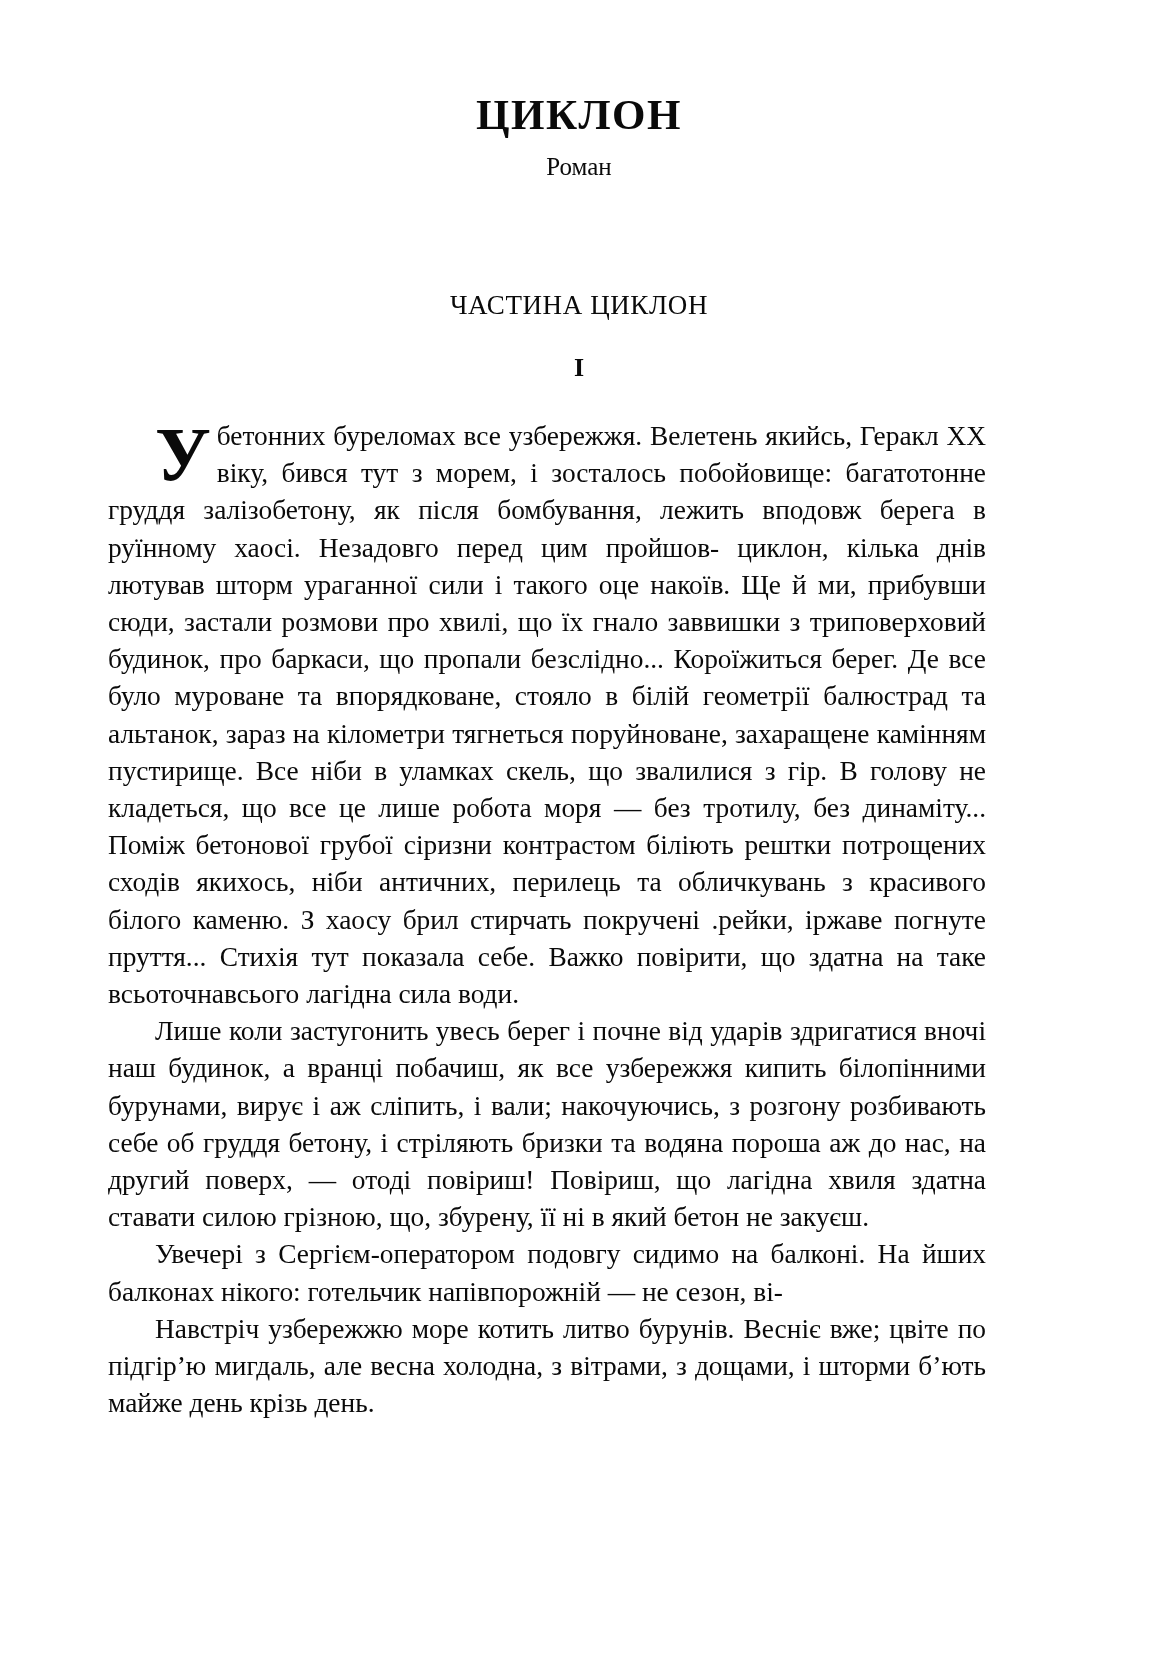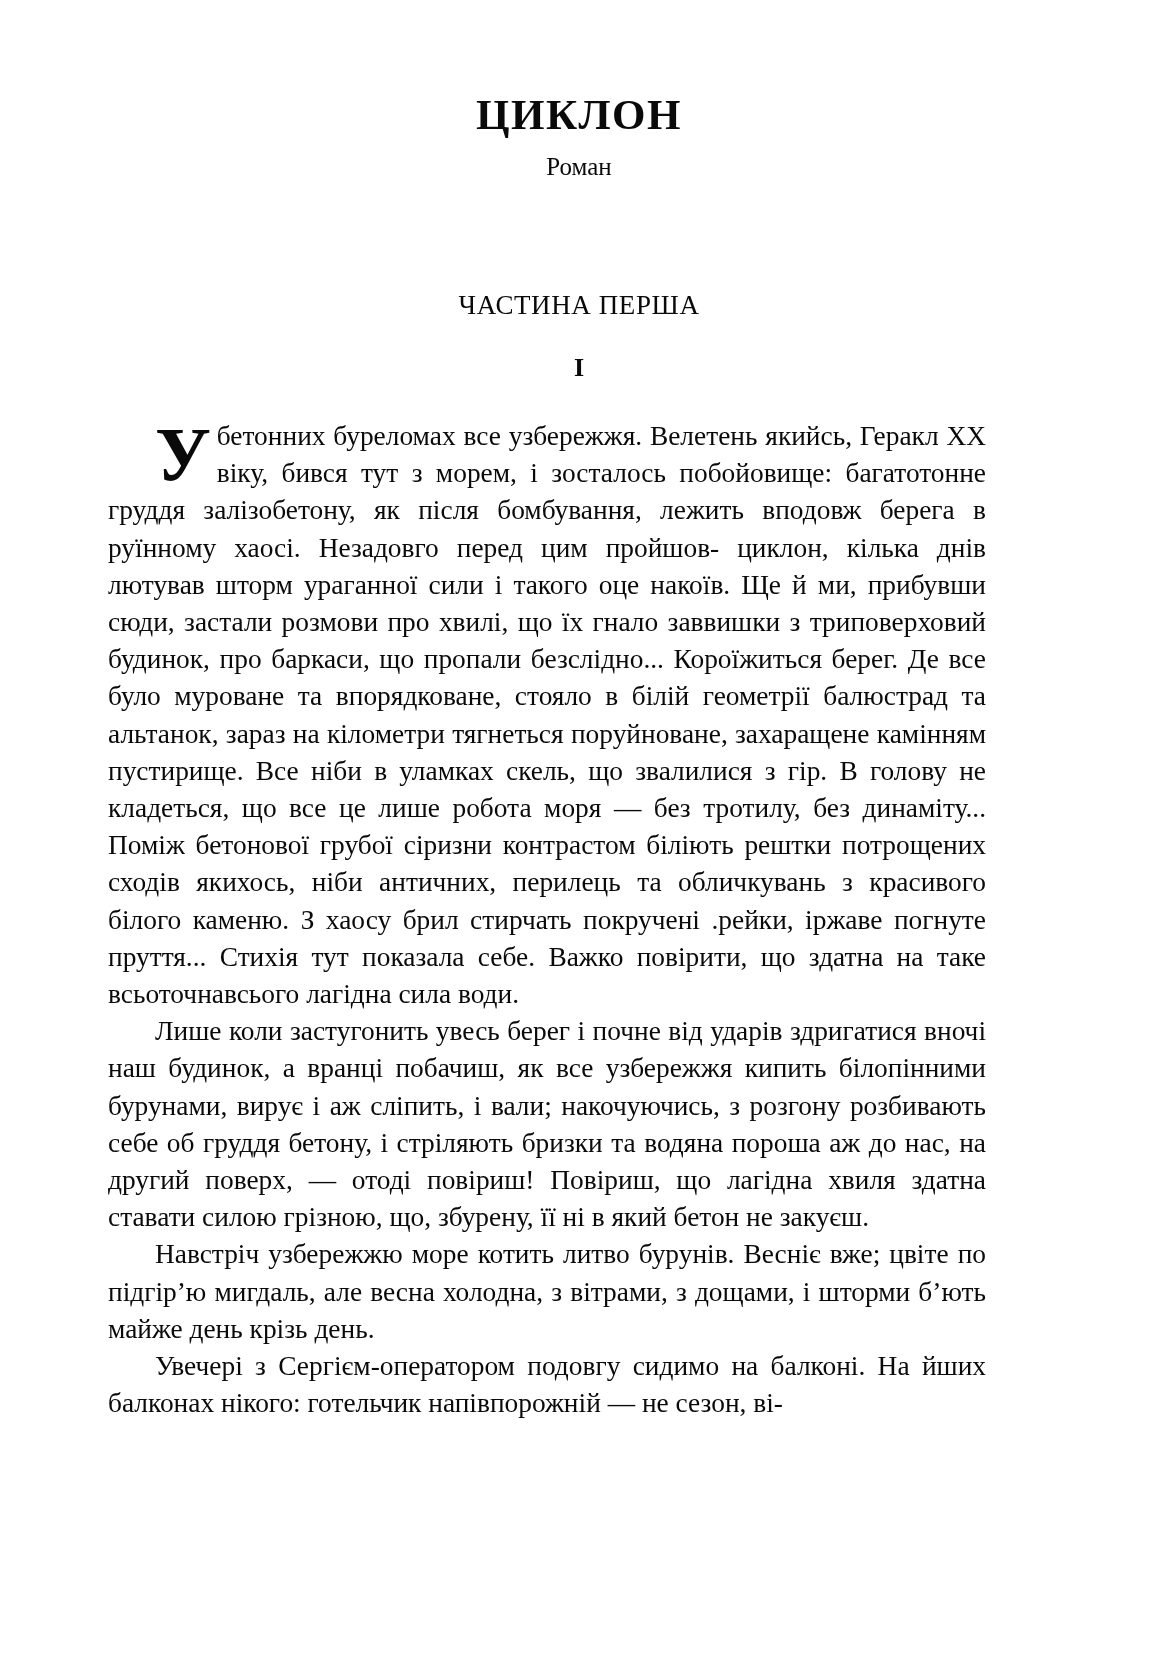--- a/index.html
+++ b/index.html
@@ -108,37 +108,37 @@
 </head>
 <body>
 
 <div class="page">
 
   <div class="title-block">
     <h1 class="book-title">ЦИКЛОН</h1>
     <div class="book-subtitle">Роман</div>
   </div>
 
-  <div class="part-title">ЧАСТИНА ПЕРША</div>
+  <div class="part-title">ЧАСТИНА ЦИКЛОН</div>
 
   <div class="chapter-number">I</div>
 
   <div class="body-text">
 
     <p class="first">
       <span class="dropcap">У</span><span class="para-body">бетонних буреломах все узбережжя. Велетень якийсь, Геракл ХХ віку, бився тут з морем, і зосталось побойовище: багатотонне груддя залізобетону, як після бомбування, лежить вподовж берега в руїнному хаосі. Незадовго перед цим пройшов- циклон, кілька днів лютував шторм ураганної сили і такого оце накоїв. Ще й ми, прибувши сюди, застали розмови про хвилі, що їх гнало заввишки з триповерховий будинок, про баркаси, що пропали безслідно... Короїжиться берег. Де все було муроване та впорядковане, стояло в білій геометрії балюстрад та альтанок, зараз на кілометри тягнеться поруйноване, захаращене камінням пустирище. Все ніби в уламках скель, що звалилися з гір. В голову не кладеться, що все це лише робота моря — без тротилу, без динаміту... Поміж бетонової грубої сіризни контрастом біліють рештки потрощених сходів якихось, ніби античних, перилець та обличкувань з красивого білого каменю. З хаосу брил стирчать покручені .рейки, іржаве погнуте пруття... Стихія тут показала себе. Важко повірити, що здатна на таке всьоточнавсього лагідна сила води.</span>
     </p>
 
     <p>
       <span>Лише коли застугонить увесь берег і почне від ударів здригатися вночі наш будинок, а вранці побачиш, як все узбережжя кипить білопінними бурунами, вирує і аж сліпить, і вали; накочуючись, з розгону розбивають себе об груддя бетону, і стріляють бризки та водяна пороша аж до нас, на другий поверх, — отоді повіриш! Повіриш, що лагідна хвиля здатна ставати силою грізною, що, збурену, її ні в який бетон не закуєш.</span>
     </p>
 
     <p>
-      <span>Навстріч узбережжю море котить литво бурунів. Весніє вже; цвіте по підгір’ю мигдаль, але весна холодна, з вітрами, з дощами, і шторми б’ють майже день крізь день.</span>
+      <span>Увечері з Сергієм-оператором подовгу сидимо на балконі. На йших балконах нікого: готельчик напівпорожній — не сезон, ві-</span>
     </p>
 
     <p>
-      <span>Увечері з Сергієм-оператором подовгу сидимо на балконі. На йших балконах нікого: готельчик напівпорожній — не сезон, ві-</span>
+      <span>Навстріч узбережжю море котить литво бурунів. Весніє вже; цвіте по підгір’ю мигдаль, але весна холодна, з вітрами, з дощами, і шторми б’ють майже день крізь день.</span>
     </p>
 
   </div>
 
 </div>
 
 </body></html>

